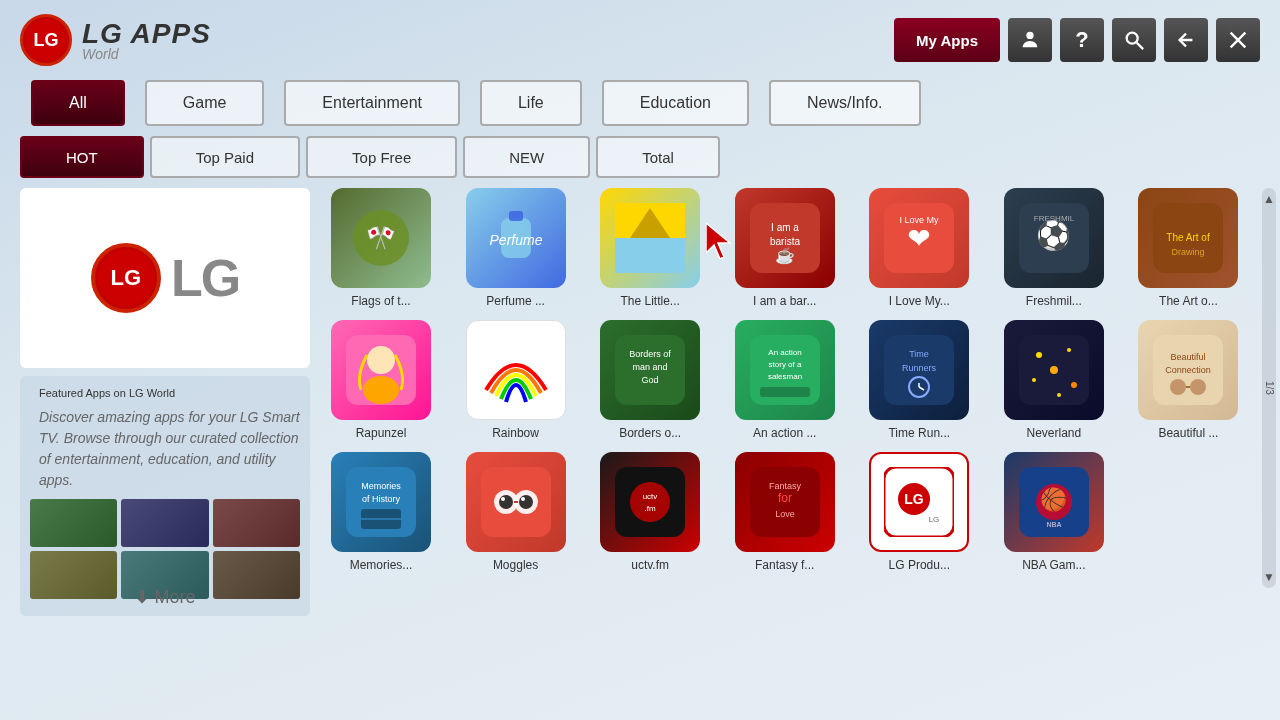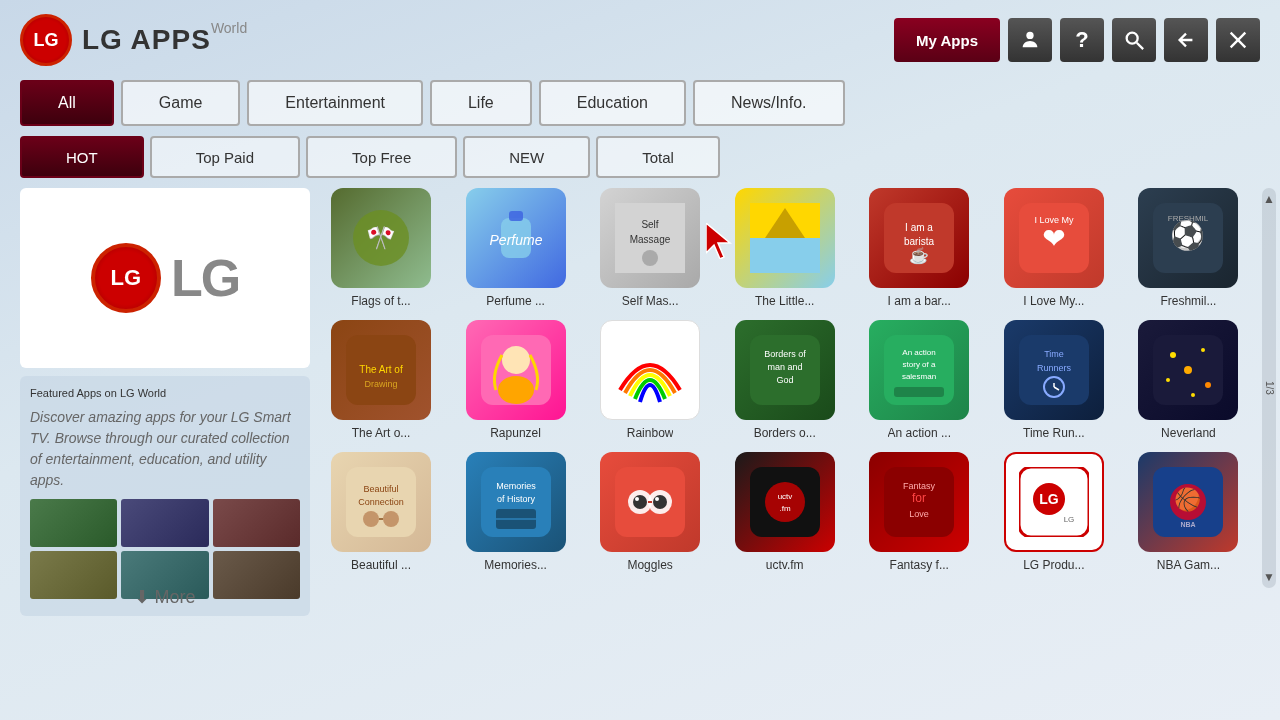--- a/index.html
+++ b/index.html
@@ -32,21 +32,22 @@
       display: flex;
       align-items: center;
       justify-content: center;
       color: white;
       font-weight: bold;
       font-size: 18px;
       border: 3px solid #cc2200;
     }
     .app-title-area {
       display: flex;
-      flex-direction: row;
+      flex-direction: column;
+      font-style: italic;
     }
     .app-title {
       font-size: 28px;
       font-weight: bold;
       color: #333;
       letter-spacing: 1px;
     }
     .world-label {
       font-size: 14px;
       color: #888;
@@ -79,22 +80,22 @@
       display: flex;
       align-items: center;
       justify-content: center;
       color: white;
       font-size: 20px;
     }
 
     
     .category-tabs {
       display: flex;
-      gap: 3px;
-      margin: 0 20px;
+      gap: 16px;
+      margin: 0 31px;
       height: 46px;
     }
     .cat-tab {
       padding: 8px 36px;
       border: 2px solid #aaa;
       background: rgba(255,255,255,0.6);
       cursor: pointer;
       font-size: 16px;
       color: #333;
       border-radius: 4px;
@@ -182,20 +183,21 @@
       border-radius: 6px;
       height: 240px;
       padding: 10px;
       overflow: hidden;
       position: relative;
     }
     .promo-bottom-content {
       font-size: 10px;
       color: #555;
       line-height: 1.4;
+      margin-left: 9px;
     }
     .promo-thumb-grid {
       display: grid;
       grid-template-columns: repeat(3, 1fr);
       gap: 4px;
       margin-top: 8px;
     }
     .promo-thumb {
       height: 48px;
       background: #ccc;
@@ -401,31 +403,20 @@
         <div class="app-icon icon-perfume">
           <svg width="70" height="70" viewBox="0 0 70 70">
             <rect x="20" y="15" width="30" height="40" rx="8" fill="#87ceeb" opacity="0.8"></rect>
             <rect x="28" y="8" width="14" height="10" rx="3" fill="#4169e1" opacity="0.9"></rect>
             <text x="35" y="42" text-anchor="middle" font-size="14" fill="white" font-style="italic">Perfume</text>
           </svg>
         </div>
         <span class="app-label">Perfume ...</span>
       </div>
 
-      <div class="app-item">
-        <div class="app-icon icon-selfmas">
-          <svg width="70" height="70" viewBox="0 0 70 70">
-            <rect width="70" height="70" fill="#d3d3d3"></rect>
-            <text x="35" y="25" text-anchor="middle" font-size="10" fill="#333">Self</text>
-            <text x="35" y="40" text-anchor="middle" font-size="10" fill="#333">Massage</text>
-            <circle cx="35" cy="55" r="8" fill="#aaa"></circle>
-          </svg>
-        </div>
-        <span class="app-label">Self Mas...</span>
-      </div>
 
       <div class="app-item">
         <div class="app-icon icon-little">
           <svg width="70" height="70" viewBox="0 0 70 70">
             <rect width="70" height="35" fill="#ffd700"></rect>
             <rect y="35" width="70" height="35" fill="#87ceeb"></rect>
             <polygon points="15,35 35,5 55,35" fill="#c8a000"></polygon>
           </svg>
         </div>
         <span class="app-label">The Little...</span>

